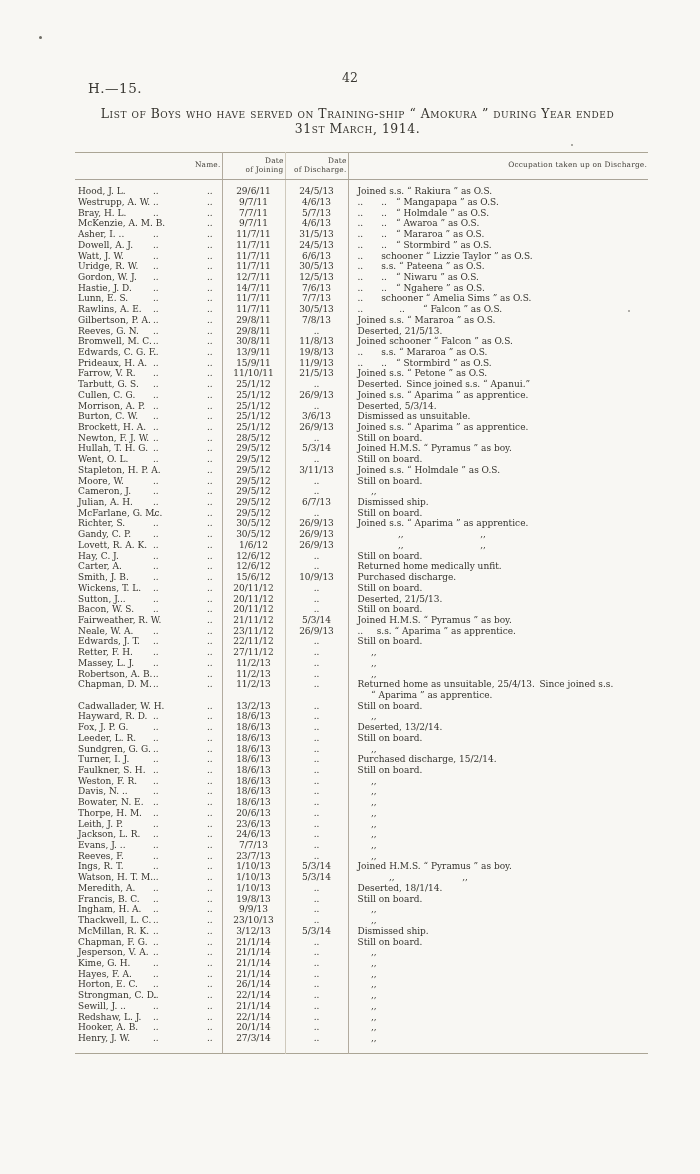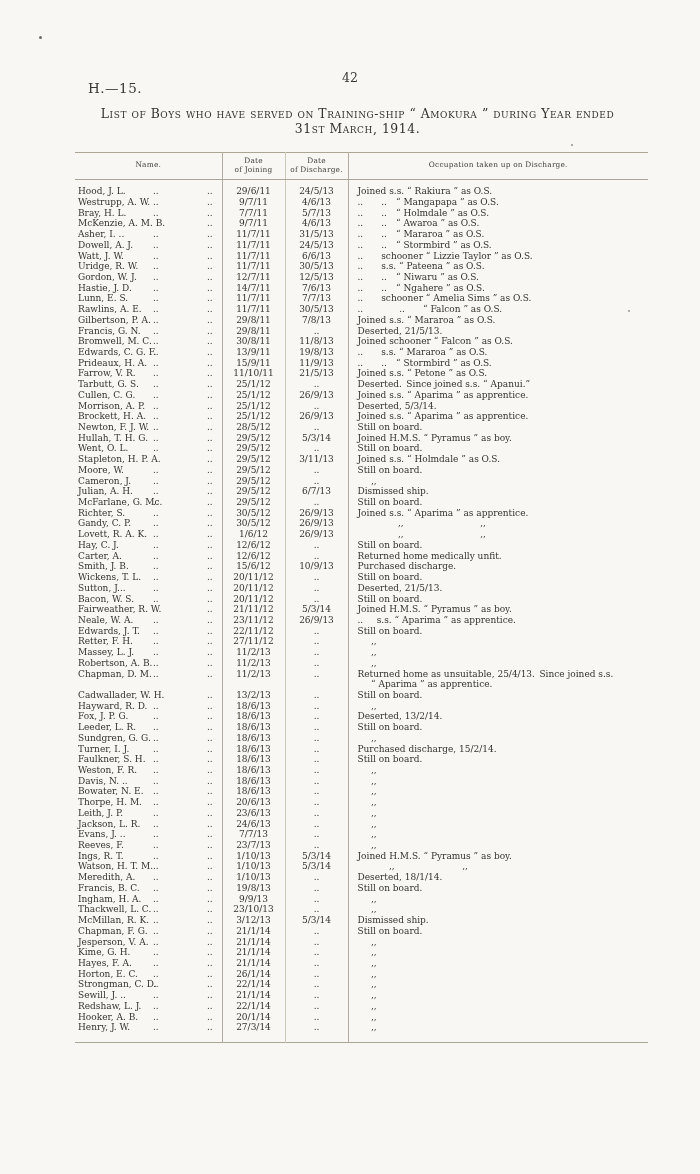--- a/index.html
+++ b/index.html
@@ -30,21 +30,21 @@
     border-collapse:collapse;table-layout:fixed;
     border-top:1px solid #aba595;
     border-bottom:1px solid #aba595;
   }
   col.w-name{width:147px;}
   col.w-join{width:63px;}
   col.w-dis{width:63px;}
   col.w-occ{width:300px;}
   th{
     font-weight:normal;font-size:7.4px;line-height:8.6px;
-    padding:4px 1px 5px;vertical-align:middle;text-align:center;
+    padding:4px 1px 5px;vertical-align:middle;text-align:right;
     color:#413e37;border-bottom:1px solid #aaa498;letter-spacing:.2px;
   }
   td{
     font-size:9px;line-height:10.72px;padding:0;
     vertical-align:top;color:#35332d;
   }
   .c2{border-left:1px solid #b2ab9e;}
   .c3{border-left:1px solid #cfc9bc;}
   .c4{border-left:1px solid #b2ab9e;}
   td.name{padding-left:3px;white-space:nowrap;}
@@ -198,21 +198,21 @@
         <tr>
           <td class="name">
             <div class="nwrap"><span>Gilbertson, P. A.</span><span class="ld ld1">..</span><span class="ld ld2">..</span></div>
           </td>
           <td class="date c2">29/8/11</td>
           <td class="date c3">7/8/13</td>
           <td class="occ c4">Joined s.s. “ Mararoa ” as O.S.</td>
         </tr>
         <tr>
           <td class="name">
-            <div class="nwrap"><span>Francis, G. N.</span><span class="ld ld1">..</span><span class="ld ld2">..</span></div>
+            <div class="nwrap"><span>Reeves, G. N.</span><span class="ld ld1">..</span><span class="ld ld2">..</span></div>
           </td>
           <td class="date c2">29/8/11</td>
           <td class="date c3">..</td>
           <td class="occ c4">Deserted, 21/5/13.</td>
         </tr>
         <tr>
           <td class="name">
             <div class="nwrap"><span>Bromwell, M. C.</span><span class="ld ld1">..</span><span class="ld ld2">..</span></div>
           </td>
           <td class="date c2">30/8/11</td>
@@ -259,20 +259,28 @@
           <td class="date c3">26/9/13</td>
           <td class="occ c4">Joined s.s. “ Aparima ” as apprentice.</td>
         </tr>
         <tr>
           <td class="name">
             <div class="nwrap"><span>Morrison, A. P.</span><span class="ld ld1">..</span><span class="ld ld2">..</span></div>
           </td>
           <td class="date c2">25/1/12</td>
           <td class="date c3">..</td>
           <td class="occ c4">Deserted, 5/3/14.</td>
+        </tr>
+        <tr>
+          <td class="name">
+            <div class="nwrap"><span>Burton, C. W.</span><span class="ld ld1">..</span><span class="ld ld2">..</span></div>
+          </td>
+          <td class="date c2">25/1/12</td>
+          <td class="date c3">3/6/13</td>
+          <td class="occ c4">Dismissed as unsuitable.</td>
         </tr>
         <tr>
           <td class="name">
             <div class="nwrap"><span>Brockett, H. A.</span><span class="ld ld1">..</span><span class="ld ld2">..</span></div>
           </td>
           <td class="date c2">25/1/12</td>
           <td class="date c3">26/9/13</td>
           <td class="occ c4">Joined s.s. “ Aparima ” as apprentice.</td>
         </tr>
         <tr>

